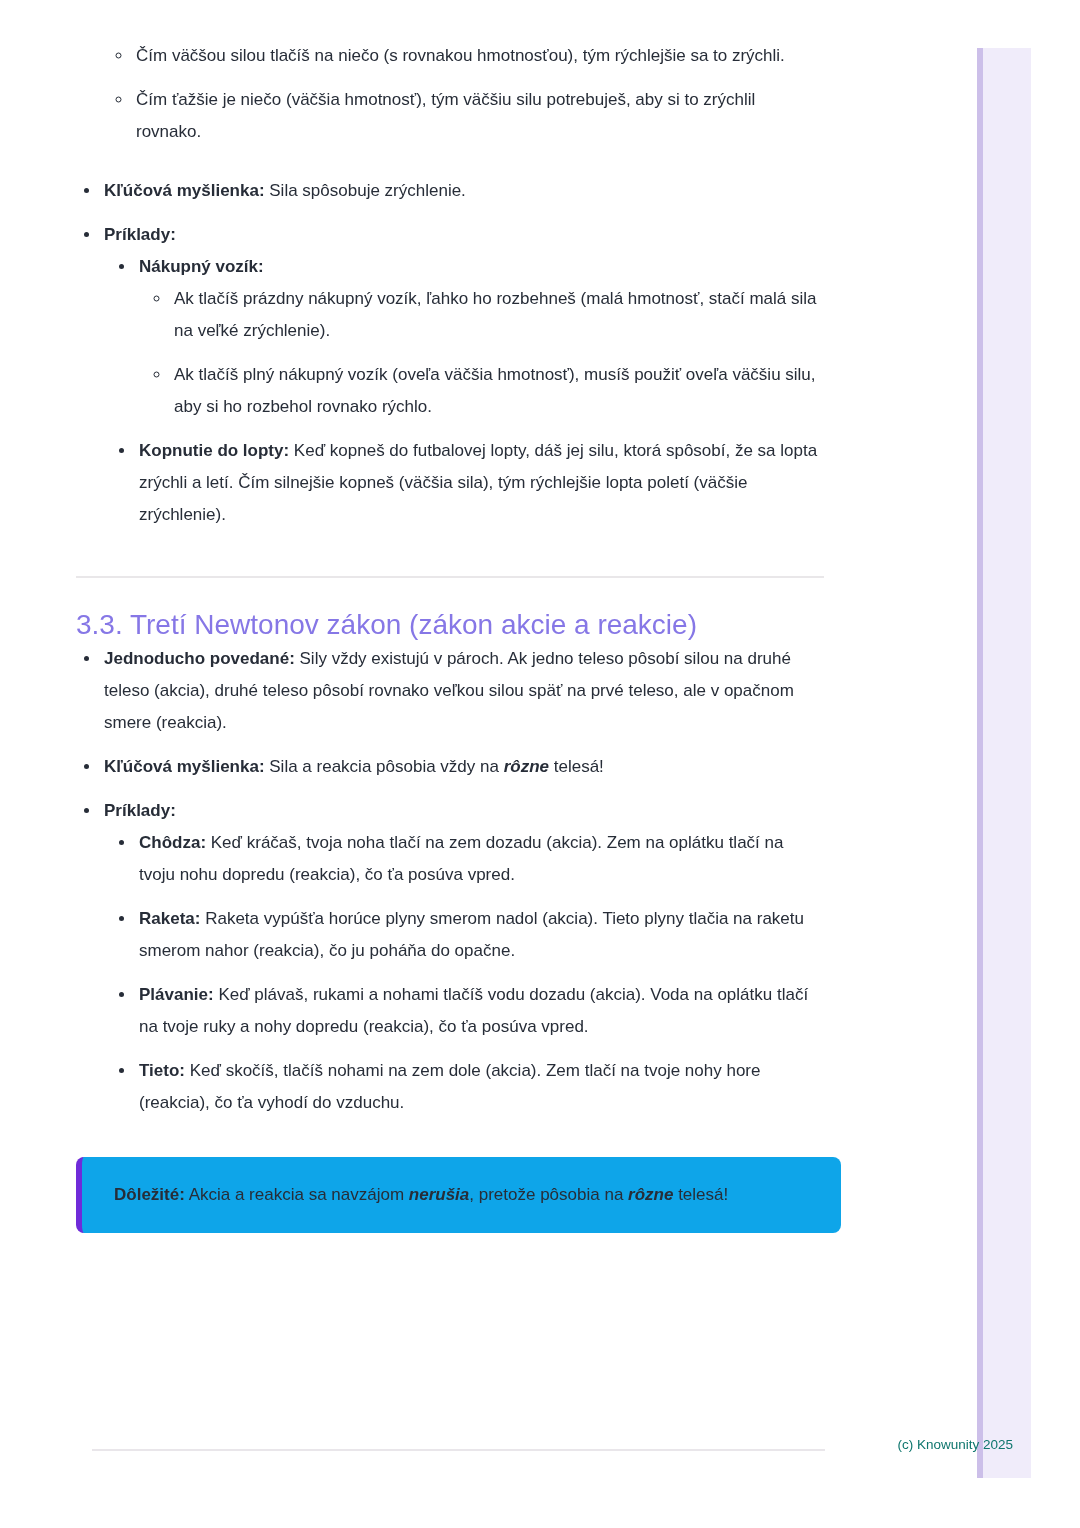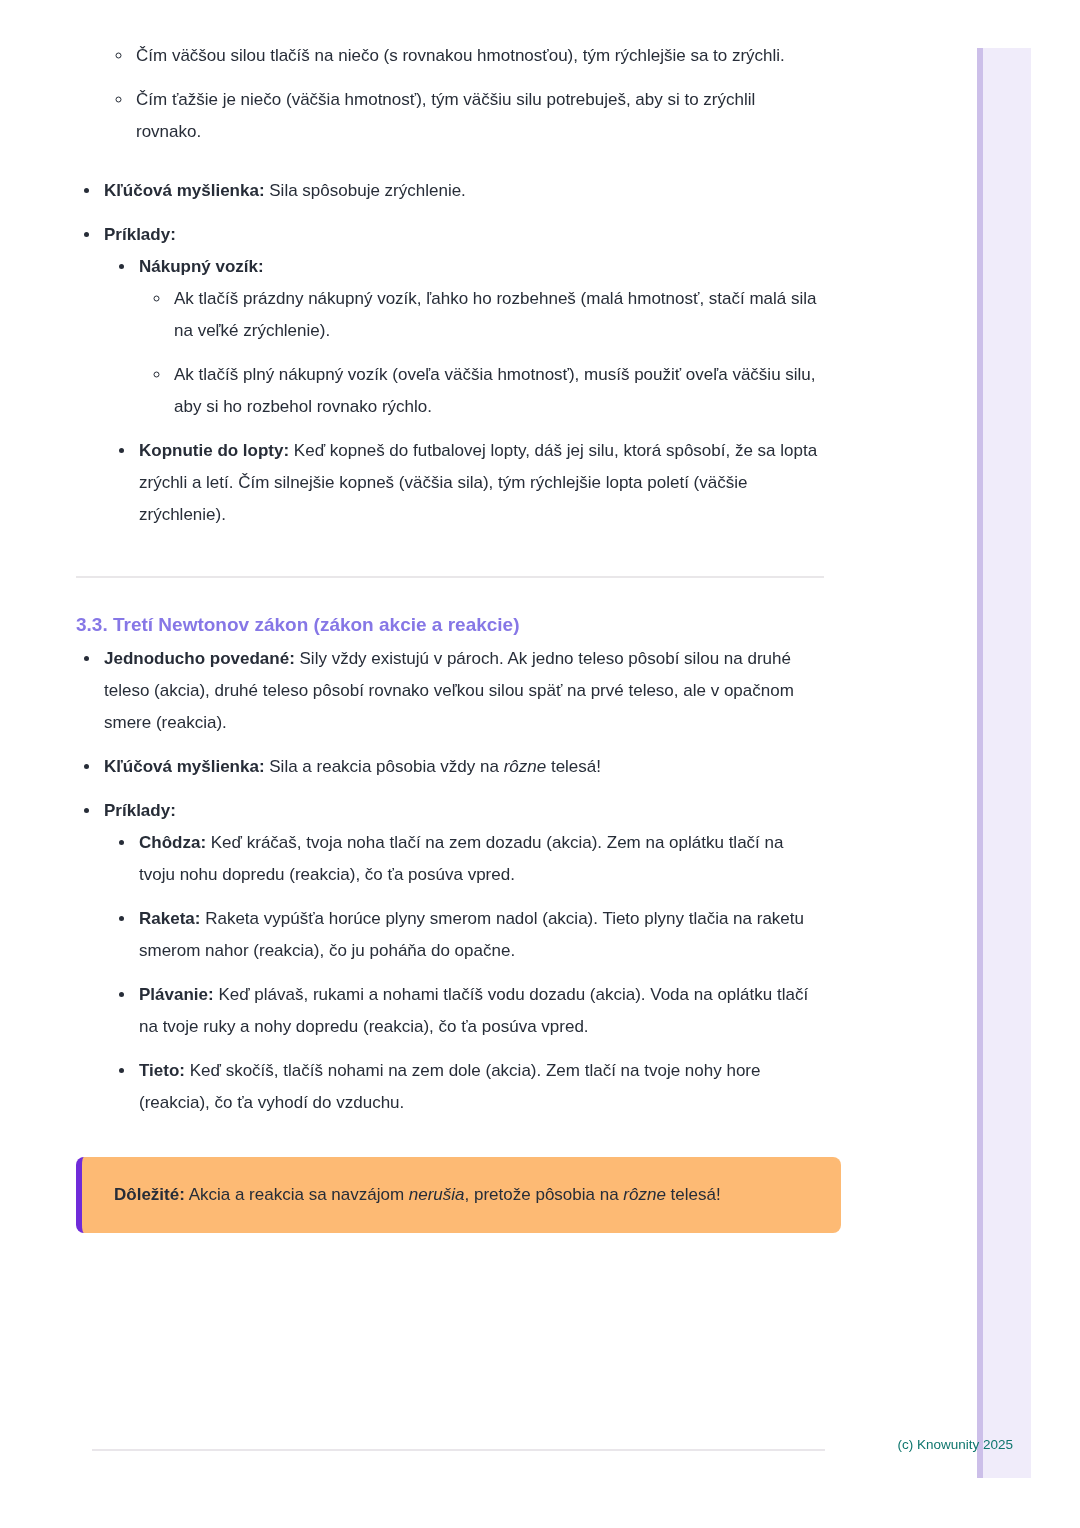--- a/index.html
+++ b/index.html
@@ -16,37 +16,37 @@
     width:748px;
     font-size:17px;
     line-height:32px;
   }
   ul { margin:0; padding-left:25px; list-style:disc; }
   ul ul { padding-left:32px; }
   li { padding-left:3px; }
   li + li { margin-top:12px; }
   li.circle { list-style-type:circle; }
   .b { font-weight:700; }
-  .i { font-style:italic; }
+  .i { font-style:italic;font-weight:bold; }
   .l2top { margin-left:32px; margin-bottom:27px; }
   .l2top li { list-style-type:circle; }
   hr.section-divider {
     border:none; border-top:2px solid #e9e7e9;
     margin:45px 0 0 0; width:748px;
   }
   h2.section-heading {
     margin:29px 0 0 0;
-    font-size:19px; line-height:36px;
-    font-weight:700;
+    font-size:28px; line-height:36px;
+    font-weight:400;
     color:#8677e6;
   }
   p.lead { margin:22px 0 28px 0; }
   .callout {
     margin-top:38px;
-    background:#fdba74;
+    background:#0ea5e9;
     border-left:6px solid #6f2bd9;
     border-radius:8px;
     padding:19px 28px 19px 32px;
     line-height:38px;
     width:699px;
   }
   .callout p { margin:0; }
   .right-strip {
     position:absolute;
     left:977px; top:48px;

